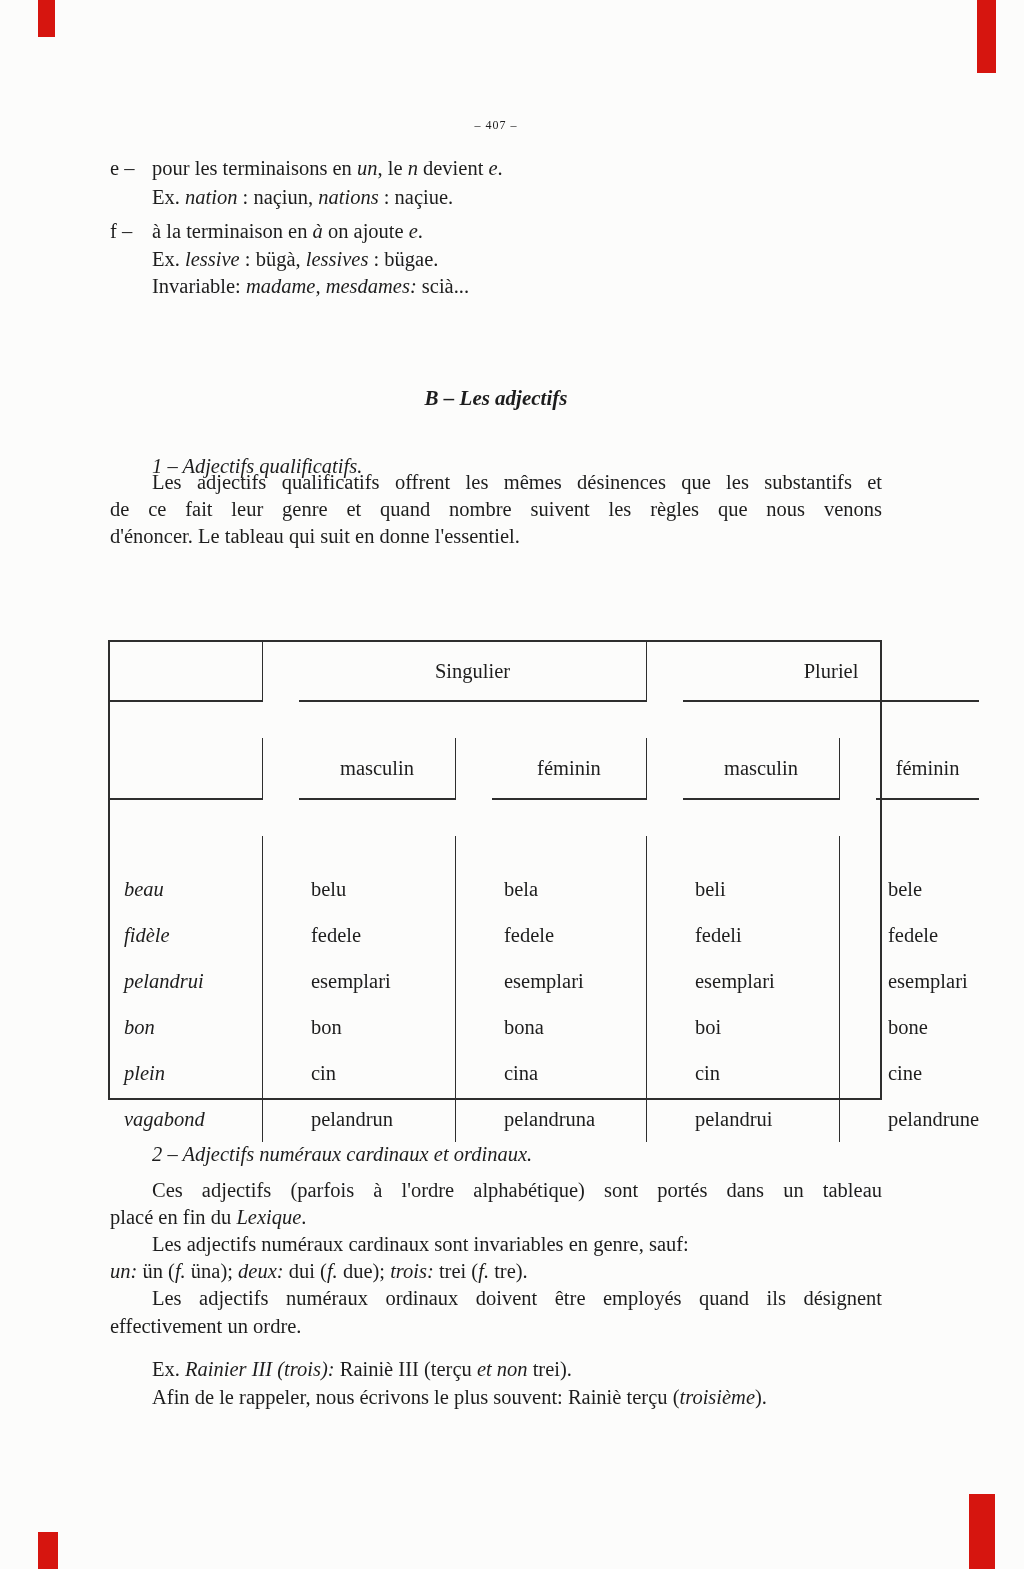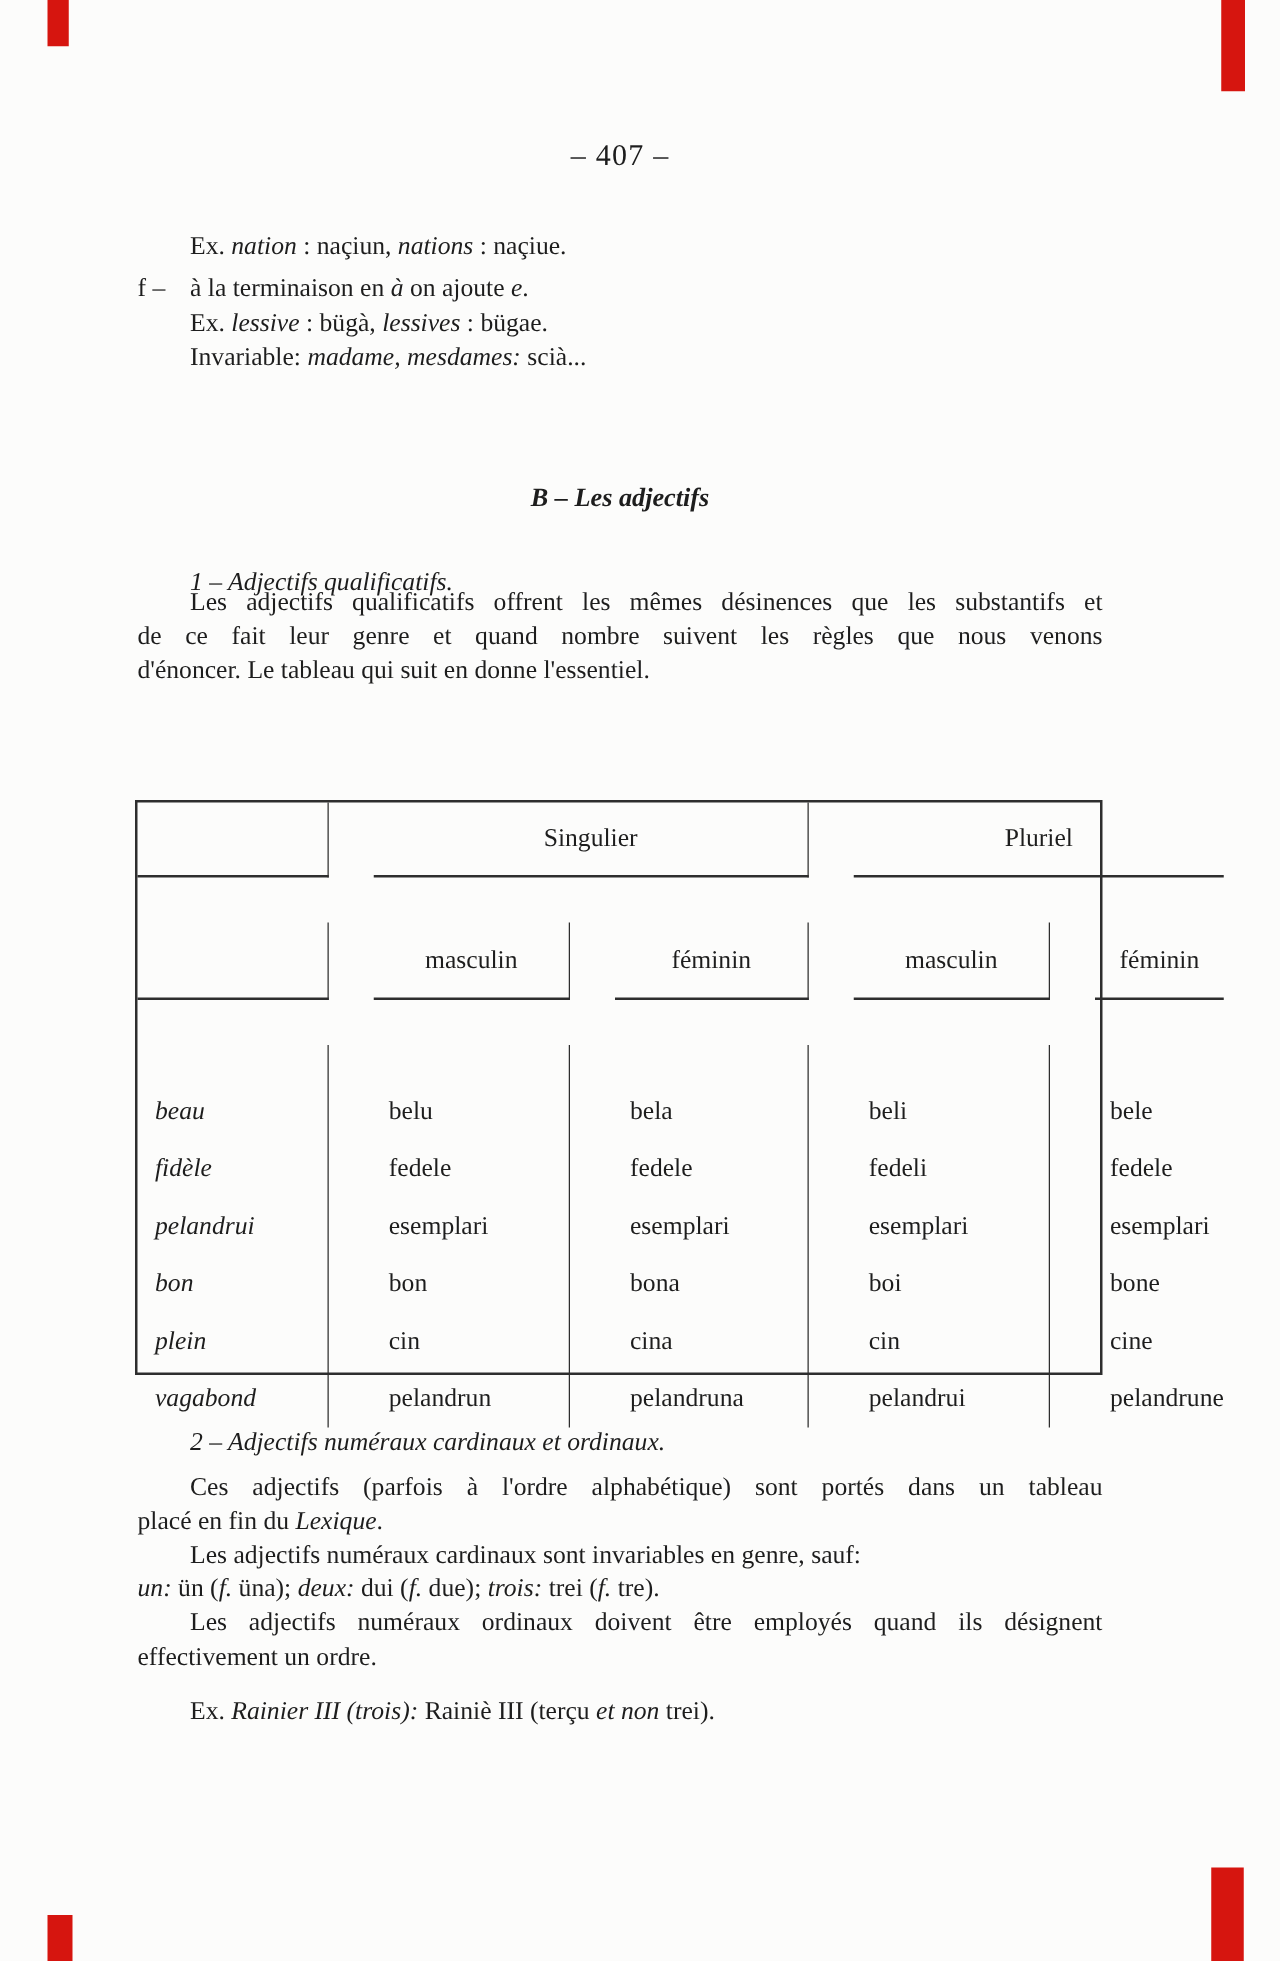--- a/index.html
+++ b/index.html
@@ -19,21 +19,21 @@
     white-space: nowrap;
   }
   .j {
     white-space: normal;
     text-align: justify;
     text-align-last: justify;
   }
   .center { text-align: center; white-space: normal; }
   .it { font-style: italic; }
   .lbl { display: inline-block; width: 42px; }
-  .pageno { letter-spacing: 1px; font-size: 24px; }
+  .pageno { letter-spacing: 1px; font-size: 12px; }
   .headingB { font-weight: bold; font-style: italic; font-size: 21px; }
 
   
   .gtable {
     position: absolute;
     left: 108px; top: 640px;
     width: 774px; height: 460px;
     border: 2px solid #2e2e2e;
     box-sizing: border-box;
     display: grid;
@@ -65,20 +65,23 @@
 
 <div class="page">
 
   <div class="mark mk-tl" style="background: rgb(214, 21, 15);"></div>
   <div class="mark mk-tr" style="background: rgb(214, 21, 15);"></div>
   <div class="mark mk-bl" style="background: rgb(214, 21, 15);"></div>
   <div class="mark mk-br" style="background: rgb(214, 21, 15);"></div>
 
   <div class="line pageno center" style="left:110px; top:112px; width:772px;">– 407 –</div>
 
+  <div class="line" style="left:110px; top:155px;">
+    <span class="lbl">e –</span><span>pour les terminaisons en </span><span class="it">un</span><span>, le </span><span class="it">n</span><span> devient </span><span class="it">e</span><span>.</span>
+  </div>
   <div class="line" style="left:152px; top:184px;">
     <span>Ex. </span><span class="it">nation</span><span> : naçiun, </span><span class="it">nations</span><span> : naçiue.</span>
   </div>
 
   <div class="line" style="left:110px; top:218px;">
     <span class="lbl">f –</span><span>à la terminaison en </span><span class="it">à</span><span> on ajoute </span><span class="it">e</span><span>.</span>
   </div>
   <div class="line" style="left:152px; top:246px;">
     <span>Ex. </span><span class="it">lessive</span><span> : bügà, </span><span class="it">lessives</span><span> : bügae.</span>
   </div>
@@ -157,14 +160,17 @@
   <div class="line" style="left:110px; top:1258px;">
     <span class="it">un:</span><span> ün (</span><span class="it">f.</span><span> üna); </span><span class="it">deux:</span><span> dui (</span><span class="it">f.</span><span> due); </span><span class="it">trois:</span><span> trei (</span><span class="it">f.</span><span> tre).</span>
   </div>
 
   <div class="line j" style="left:152px; top:1285px; width:730px;">Les adjectifs numéraux ordinaux doivent être employés quand ils désignent</div>
   <div class="line" style="left:110px; top:1313px;">effectivement un ordre.</div>
 
   <div class="line" style="left:152px; top:1356px;">
     <span>Ex. </span><span class="it">Rainier III (trois):</span><span> Rainiè III (terçu </span><span class="it">et non</span><span> trei).</span>
   </div>
+  <div class="line" style="left:152px; top:1384px;">
+    <span>Afin de le rappeler, nous écrivons le plus souvent: Rainiè terçu (</span><span class="it">troisième</span><span>).</span>
+  </div>
 
 </div>
 
 </body></html>

